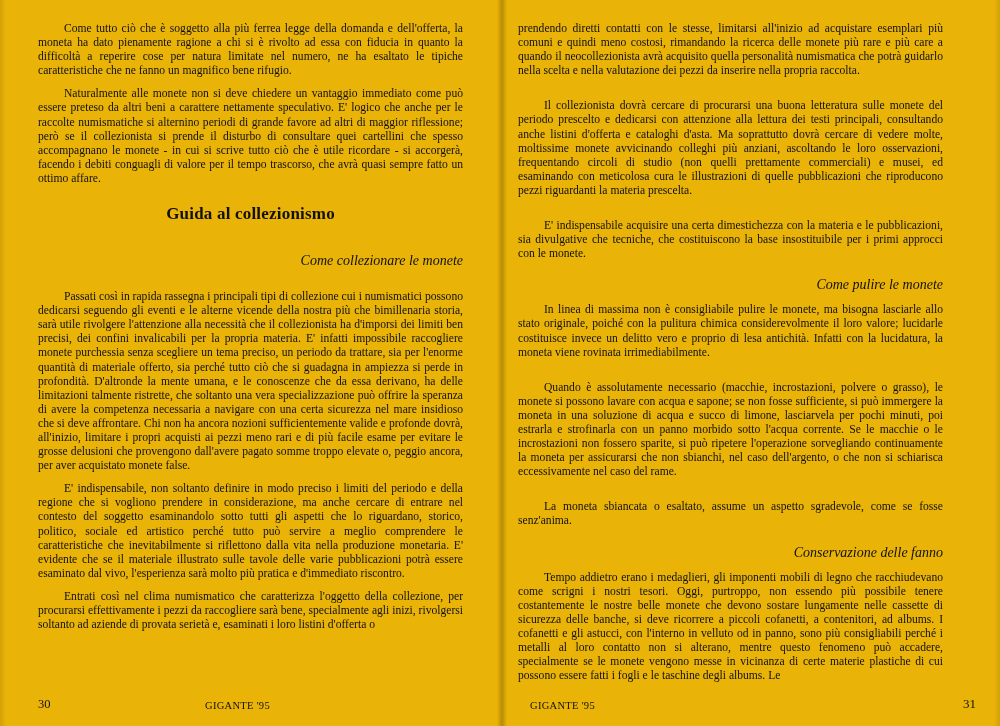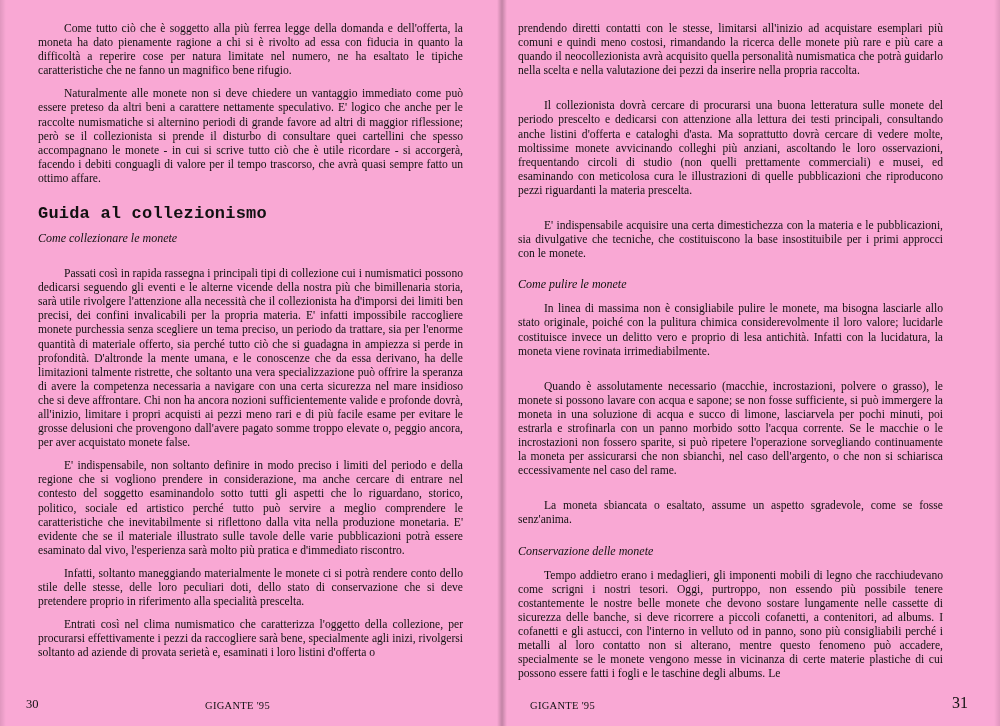--- a/index.html
+++ b/index.html
@@ -11,21 +11,21 @@
     width: 1000px;
     height: 726px;
     font-family: "Liberation Serif", serif;
     color: #111;
     overflow: hidden;
   }
   .page {
     position: relative;
     width: 1000px;
     height: 726px;
-    background: #f9a8d4;
+    background: #eab308;
   }
   
   .gutter {
     position: absolute;
     top: 0;
     left: 497px;
     width: 10px;
     height: 726px;
     background: linear-gradient(to right, rgba(0,0,0,0.0), rgba(0,0,0,0.22), rgba(0,0,0,0.0));
     pointer-events: none;
@@ -58,81 +58,81 @@
     text-align: justify;
     text-justify: inter-word;
     hyphens: auto;
     -webkit-hyphens: auto;
   }
   p.indent { text-indent: 26px; }
   p.gap { margin-top: 9px; font-family: Liberation Serif, serif; }
   p.gap-sm { margin-top: 21px; }
 
   h2.section-title {
-    font-family: Liberation Mono, monospace;
+    font-family: Liberation Serif, serif;
     font-size: 17px;
     font-weight: bold;
-    margin: 18px 0 8px 0;
+    text-align: center;
+    margin: 18px 0 29px 0;
     letter-spacing: 0.2px;
   }
   h3.sub-title {
-    font-size: 12px;
+    font-size: 14px;
     font-weight: normal;
     font-style: italic;
     margin: 0 0 10px 0;
-    text-align: left;
+    text-align: right;
   }
   h3.sub-title.spaced { margin-top: 16px; }
 
   .footer {
     position: absolute;
     bottom: 14px;
     font-size: 11px;
     font-family: "Liberation Serif", serif;
   }
-  .footer-left-num   { left: 26px;  bottom: 14px; font-size: 12.5px; }
+  .footer-left-num   { left: 38px;  bottom: 14px; font-size: 12.5px; }
   .footer-left-mark  { left: 205px; bottom: 15px; font-size: 10.5px; letter-spacing: 0.3px; }
   .footer-right-mark { left: 530px; bottom: 15px; font-size: 10.5px; letter-spacing: 0.3px; }
-  .footer-right-num  { right: 32px; bottom: 14px; font-size: 16px; }
+  .footer-right-num  { right: 24px; bottom: 14px; font-size: 13px; }
 </style>
 </head>
 <body>
 
 <div class="page">
 
   <div class="edge-left"></div>
   <div class="gutter"></div>
   <div class="edge-right"></div>
 
   <div class="col left">
     <p class="indent">Come tutto ciò che è soggetto alla più ferrea legge della domanda e dell'offerta, la moneta ha dato pienamente ragione a chi si è rivolto ad essa con fiducia in quanto la difficoltà a reperire cose per natura limitate nel numero, ne ha esaltato le tipiche caratteristiche che ne fanno un magnifico bene rifugio.</p>
     <p class="indent gap">Naturalmente alle monete non si deve chiedere un vantaggio immediato come può essere preteso da altri beni a carattere nettamente speculativo. E' logico che anche per le raccolte numismatiche si alternino periodi di grande favore ad altri di maggior riflessione; però se il collezionista si prende il disturbo di consultare quei cartellini che spesso accompagnano le monete - in cui si scrive tutto ciò che è utile ricordare - si accorgerà, facendo i debiti conguagli di valore per il tempo trascorso, che avrà quasi sempre fatto un ottimo affare.</p>
 
     <h2 class="section-title">Guida al collezionismo</h2>
 
     <h3 class="sub-title">Come collezionare le monete</h3>
 
     <p class="indent gap-sm">Passati così in rapida rassegna i principali tipi di collezione cui i numismatici possono dedicarsi seguendo gli eventi e le alterne vicende della nostra più che bimillenaria storia, sarà utile rivolgere l'attenzione alla necessità che il collezionista ha d'imporsi dei limiti ben precisi, dei confini invalicabili per la propria materia. E' infatti impossibile raccogliere monete purchessia senza scegliere un tema preciso, un periodo da trattare, sia per l'enorme quantità di materiale offerto, sia perché tutto ciò che si guadagna in ampiezza si perde in profondità. D'altronde la mente umana, e le conoscenze che da essa derivano, ha delle limitazioni talmente ristrette, che soltanto una vera specializzazione può offrire la speranza di avere la competenza necessaria a navigare con una certa sicurezza nel mare insidioso che si deve affrontare. Chi non ha ancora nozioni sufficientemente valide e profonde dovrà, all'inizio, limitare i propri acquisti ai pezzi meno rari e di più facile esame per evitare le grosse delusioni che provengono dall'avere pagato somme troppo elevate o, peggio ancora, per aver acquistato monete false.</p>
     <p class="indent gap">E' indispensabile, non soltanto definire in modo preciso i limiti del periodo e della regione che si vogliono prendere in considerazione, ma anche cercare di entrare nel contesto del soggetto esaminandolo sotto tutti gli aspetti che lo riguardano, storico, politico, sociale ed artistico perché tutto può servire a meglio comprendere le caratteristiche che inevitabilmente si riflettono dalla vita nella produzione monetaria. E' evidente che se il materiale illustrato sulle tavole delle varie pubblicazioni potrà essere esaminato dal vivo, l'esperienza sarà molto più pratica e d'immediato riscontro.</p>
-    <p class="indent gap">Infatti, soltanto maneggiando materialmente le monete ci si potrà rendere conto dello stile delle stesse, delle loro peculiari doti, dello stato di conservazione che si deve pretendere proprio in riferimento alla specialità prescelta.</p>
     <p class="indent gap">Entrati così nel clima numismatico che caratterizza l'oggetto della collezione, per procurarsi effettivamente i pezzi da raccogliere sarà bene, specialmente agli inizi, rivolgersi soltanto ad aziende di provata serietà e, esaminati i loro listini d'offerta o</p>
   </div>
 
   <div class="col right">
     <p>prendendo diretti contatti con le stesse, limitarsi all'inizio ad acquistare esemplari più comuni e quindi meno costosi, rimandando la ricerca delle monete più rare e più care a quando il neocollezionista avrà acquisito quella personalità numismatica che potrà guidarlo nella scelta e nella valutazione dei pezzi da inserire nella propria raccolta.</p>
     <p class="indent gap-sm">Il collezionista dovrà cercare di procurarsi una buona letteratura sulle monete del periodo prescelto e dedicarsi con attenzione alla lettura dei testi principali, consultando anche listini d'offerta e cataloghi d'asta. Ma soprattutto dovrà cercare di vedere molte, moltissime monete avvicinando colleghi più anziani, ascoltando le loro osservazioni, frequentando circoli di studio (non quelli prettamente commerciali) e musei, ed esaminando con meticolosa cura le illustrazioni di quelle pubblicazioni che riproducono pezzi riguardanti la materia prescelta.</p>
     <p class="indent gap-sm">E' indispensabile acquisire una certa dimestichezza con la materia e le pubblicazioni, sia divulgative che tecniche, che costituiscono la base insostituibile per i primi approcci con le monete.</p>
 
     <h3 class="sub-title spaced">Come pulire le monete</h3>
 
     <p class="indent">In linea di massima non è consigliabile pulire le monete, ma bisogna lasciarle allo stato originale, poiché con la pulitura chimica considerevolmente il loro valore; lucidarle costituisce invece un delitto vero e proprio di lesa antichità. Infatti con la lucidatura, la moneta viene rovinata irrimediabilmente.</p>
     <p class="indent gap-sm">Quando è assolutamente necessario (macchie, incrostazioni, polvere o grasso), le monete si possono lavare con acqua e sapone; se non fosse sufficiente, si può immergere la moneta in una soluzione di acqua e succo di limone, lasciarvela per pochi minuti, poi estrarla e strofinarla con un panno morbido sotto l'acqua corrente. Se le macchie o le incrostazioni non fossero sparite, si può ripetere l'operazione sorvegliando continuamente la moneta per assicurarsi che non sbianchi, nel caso dell'argento, o che non si schiarisca eccessivamente nel caso del rame.</p>
     <p class="indent gap-sm">La moneta sbiancata o esaltato, assume un aspetto sgradevole, come se fosse senz'anima.</p>
 
-    <h3 class="sub-title spaced">Conservazione delle monete</h3>
+    <h3 class="sub-title spaced">Conservazione delle fanno</h3>
 
     <p class="indent">Tempo addietro erano i medaglieri, gli imponenti mobili di legno che racchiudevano come scrigni i nostri tesori. Oggi, purtroppo, non essendo più possibile tenere costantemente le nostre belle monete che devono sostare lungamente nelle cassette di sicurezza delle banche, si deve ricorrere a piccoli cofanetti, a contenitori, ad albums. I cofanetti e gli astucci, con l'interno in velluto od in panno, sono più consigliabili perché i metalli al loro contatto non si alterano, mentre questo fenomeno può accadere, specialmente se le monete vengono messe in vicinanza di certe materie plastiche di cui possono essere fatti i fogli e le taschine degli albums. Le</p>
   </div>
 
   <div class="footer footer-left-num">30</div>
   <div class="footer footer-left-mark">GIGANTE '95</div>
   <div class="footer footer-right-mark">GIGANTE '95</div>
   <div class="footer footer-right-num">31</div>
 
 </div>

